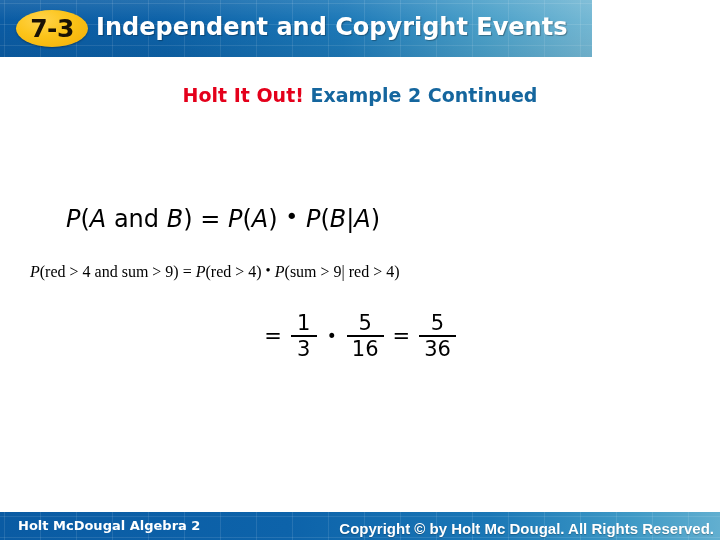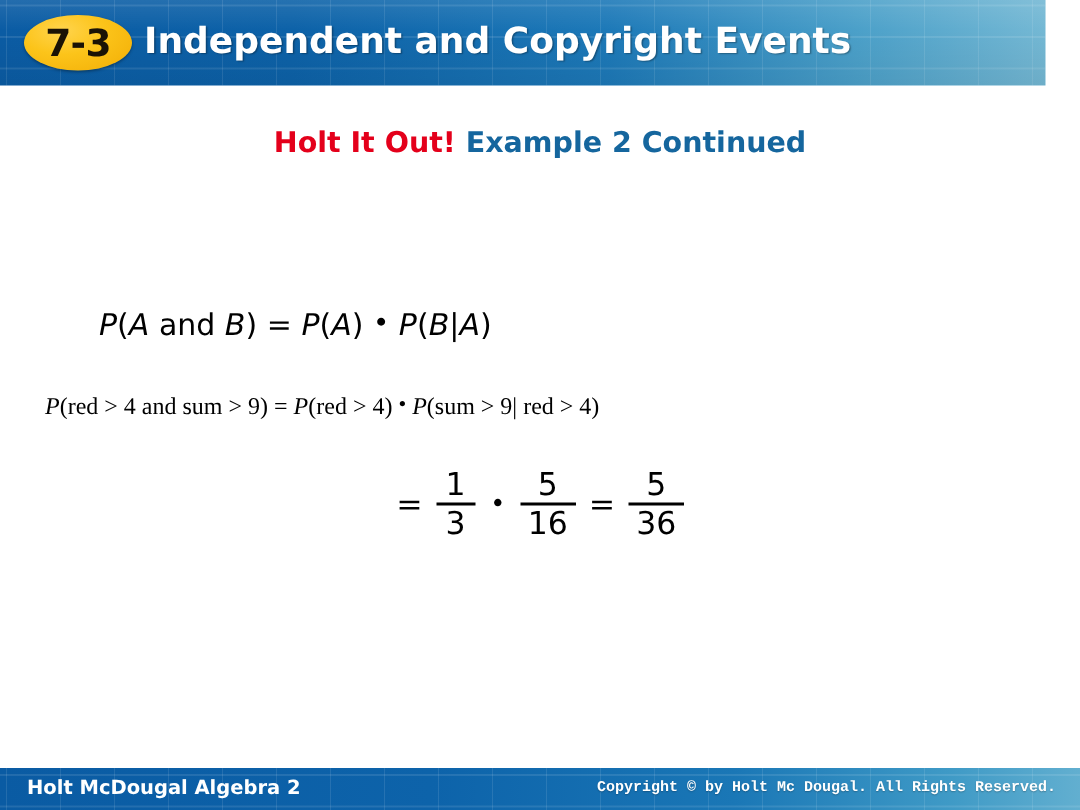--- a/index.html
+++ b/index.html
@@ -19,21 +19,21 @@
     width: 720px;
     height: 540px;
     background: #ffffff;
   }
 
   
   .header {
     position: absolute;
     left: 0;
     top: 0;
-    width: 697px;
+    width: 592px;
     height: 57px;
     background: linear-gradient(to right, #0b5ca4 0%, #0d62a8 28%, #1d79b8 58%, #4ba0c9 82%, #74b8d4 100%);
     overflow: hidden;
   }
   .header-grid {
     position: absolute;
     left: 0;
     top: 0;
     right: 0;
     bottom: 0;
@@ -109,21 +109,21 @@
     color: #000000;
     font-family: "DejaVu Sans", sans-serif;
     white-space: nowrap;
   }
   .step-line .step-label { font-weight: bold; }
 
   .formula-general {
     position: absolute;
     left: 66px;
     top: 204px;
-    font-size: 20px;
+    font-size: 24px;
     color: #000000;
     font-family: "DejaVu Sans", sans-serif;
     white-space: nowrap;
   }
 
   .formula-applied {
     position: absolute;
     left: 30px;
     top: 262px;
     font-size: 16px;
@@ -201,26 +201,26 @@
     left: 18px;
     top: 6px;
     color: #ffffff;
     font-size: 13px;
     font-weight: bold;
     font-family: "DejaVu Sans", sans-serif;
     white-space: nowrap;
   }
   .footer-right {
     position: absolute;
-    right: 16px;
+    right: 6px;
     top: 8px;
     color: #ffffff;
-    font-size: 10px;
-    font-weight: bold;
-    font-family: Liberation Mono, monospace;
+    font-size: 15px;
+    font-weight: bold;
+    font-family: Liberation Sans, sans-serif;
     white-space: nowrap;
     text-shadow: 0 1px 1px rgba(0,0,0,0.25);
   }
 </style>
 </head>
 <body>
 
 <div class="slide">
 
   <div class="header">

